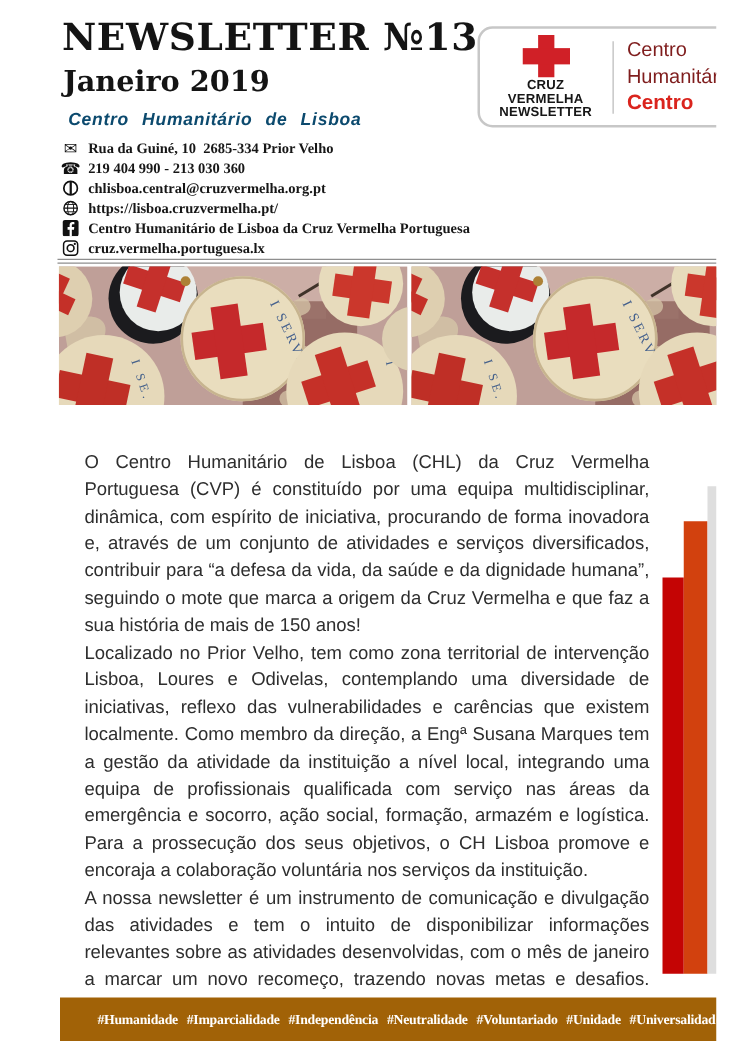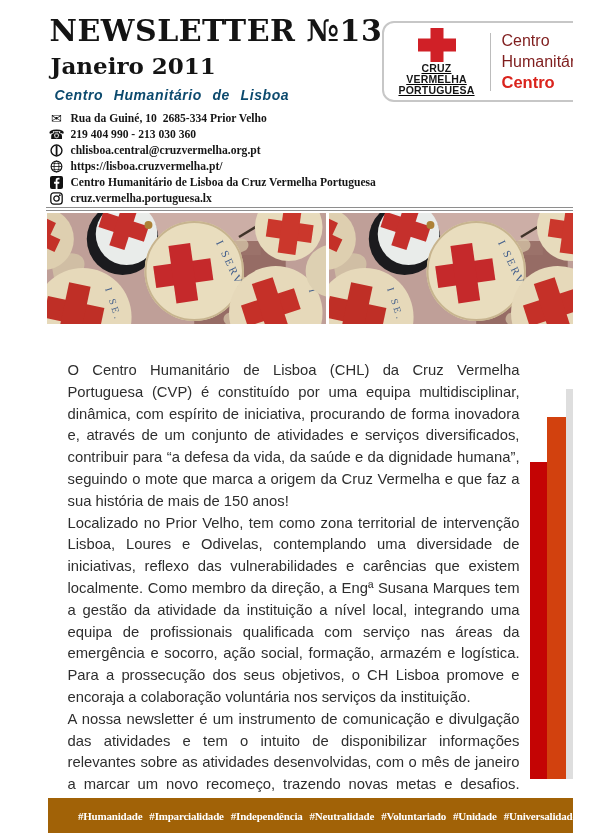--- a/index.html
+++ b/index.html
@@ -11,21 +11,21 @@
   .title{position:absolute;left:22px;top:13px;margin:0;font-family:"DejaVu Serif",serif;
          font-weight:700;font-size:30px;letter-spacing:0.5px;color:#141414;white-space:nowrap;}
   .date{position:absolute;left:23px;top:52px;margin:0;font-family:"DejaVu Serif",serif;
         font-weight:700;font-size:23px;color:#141414;}
   .subtitle{position:absolute;left:23px;top:83px;margin:4px;font-style:italic;font-weight:700;
         font-size:14px;letter-spacing:0.6px;word-spacing:6px;color:#0c4a6e;white-space:nowrap;}
 
   
   .logo-box{position:absolute;left:354px;top:21px;width:220px;height:81px;box-sizing:border-box;
         border:2px solid #c7c7c7;border-radius:12px;background:#fff;display:flex;align-items:center;}
-  .logo-left{width:106px;display:flex;flex-direction:column;align-items:center;text-decoration:underline;}
+  .logo-left{width:106px;display:flex;flex-direction:column;align-items:center;}
   .logo-cross{display:block;margin-bottom:1px;}
   .logo-org{text-align:center;}
   .logo-org div{font-size:10.5px;font-weight:800;letter-spacing:0.2px;line-height:11px;color:#161616;}
   .logo-divider{width:1px;height:58px;background:#bcbcbc;}
   .logo-right{padding-left:11px;display:flex;flex-direction:column;}
   .logo-right .g{color:#7f1d1d;font-size:16px;line-height:21px;}
   .logo-right .r{color:#da241d;font-size:16.5px;font-weight:700;line-height:21px;}
 
   
   .contacts{position:absolute;left:21px;top:110px;margin:0;padding:0;list-style:none;}
@@ -60,33 +60,33 @@
         align-items:center;justify-content:center;gap:7px;}
   .footer span{color:#fff;font-family:"Liberation Serif",serif;font-weight:700;font-size:11px;
         letter-spacing:-0.2px;white-space:nowrap;}
 </style>
 </head>
 <body>
 
 <div class="page">
 
   <h1 class="title">NEWSLETTER №13</h1>
-  <h2 class="date">Janeiro 2011</h2>
+  <h2 class="date">Janeiro 2019</h2>
   <h3 class="subtitle">Centro Humanitário de Lisboa</h3>
 
   <div class="logo-box">
     <div class="logo-left">
       <svg class="logo-cross" width="38" height="34" viewBox="0 0 38 34">
         <rect x="12.5" y="0" width="13" height="34" fill="#d02027"></rect>
         <rect x="0" y="10.5" width="38" height="13" fill="#d02027"></rect>
       </svg>
       <div class="logo-org">
         <div>CRUZ</div>
         <div>VERMELHA</div>
-        <div>PORTUGUESA</div>
+        <div>NEWSLETTER</div>
       </div>
     </div>
     <div class="logo-divider"></div>
     <div class="logo-right">
       <div class="g">Centro</div>
       <div class="g">Humanitário</div>
       <div class="r">Centro</div>
     </div>
   </div>
 

